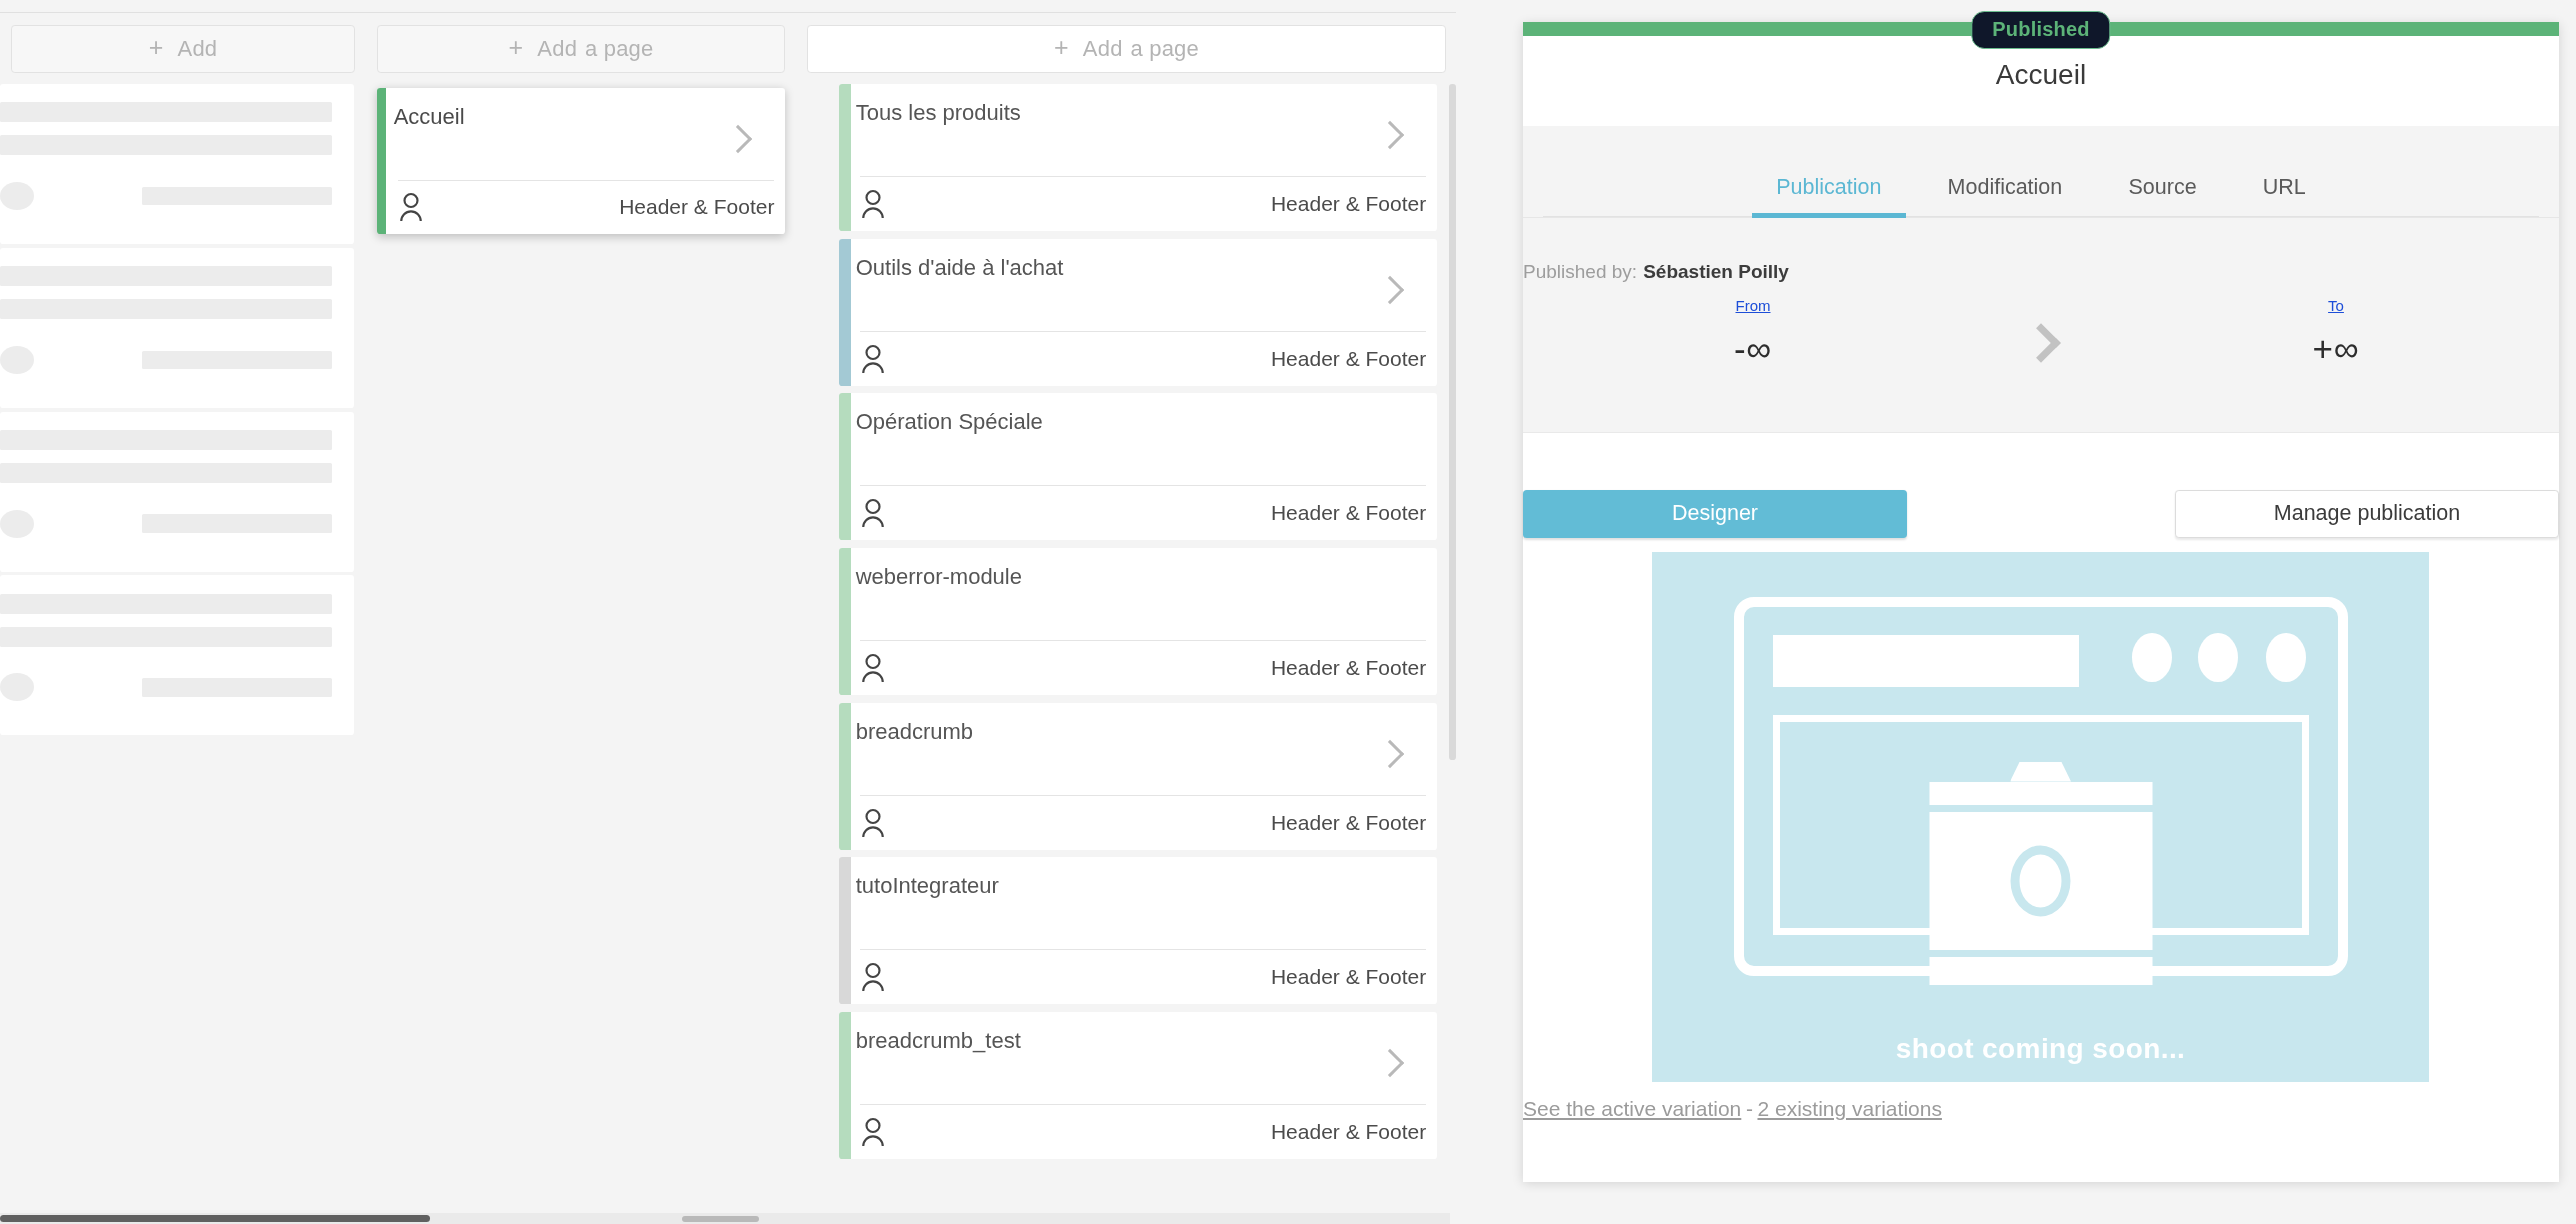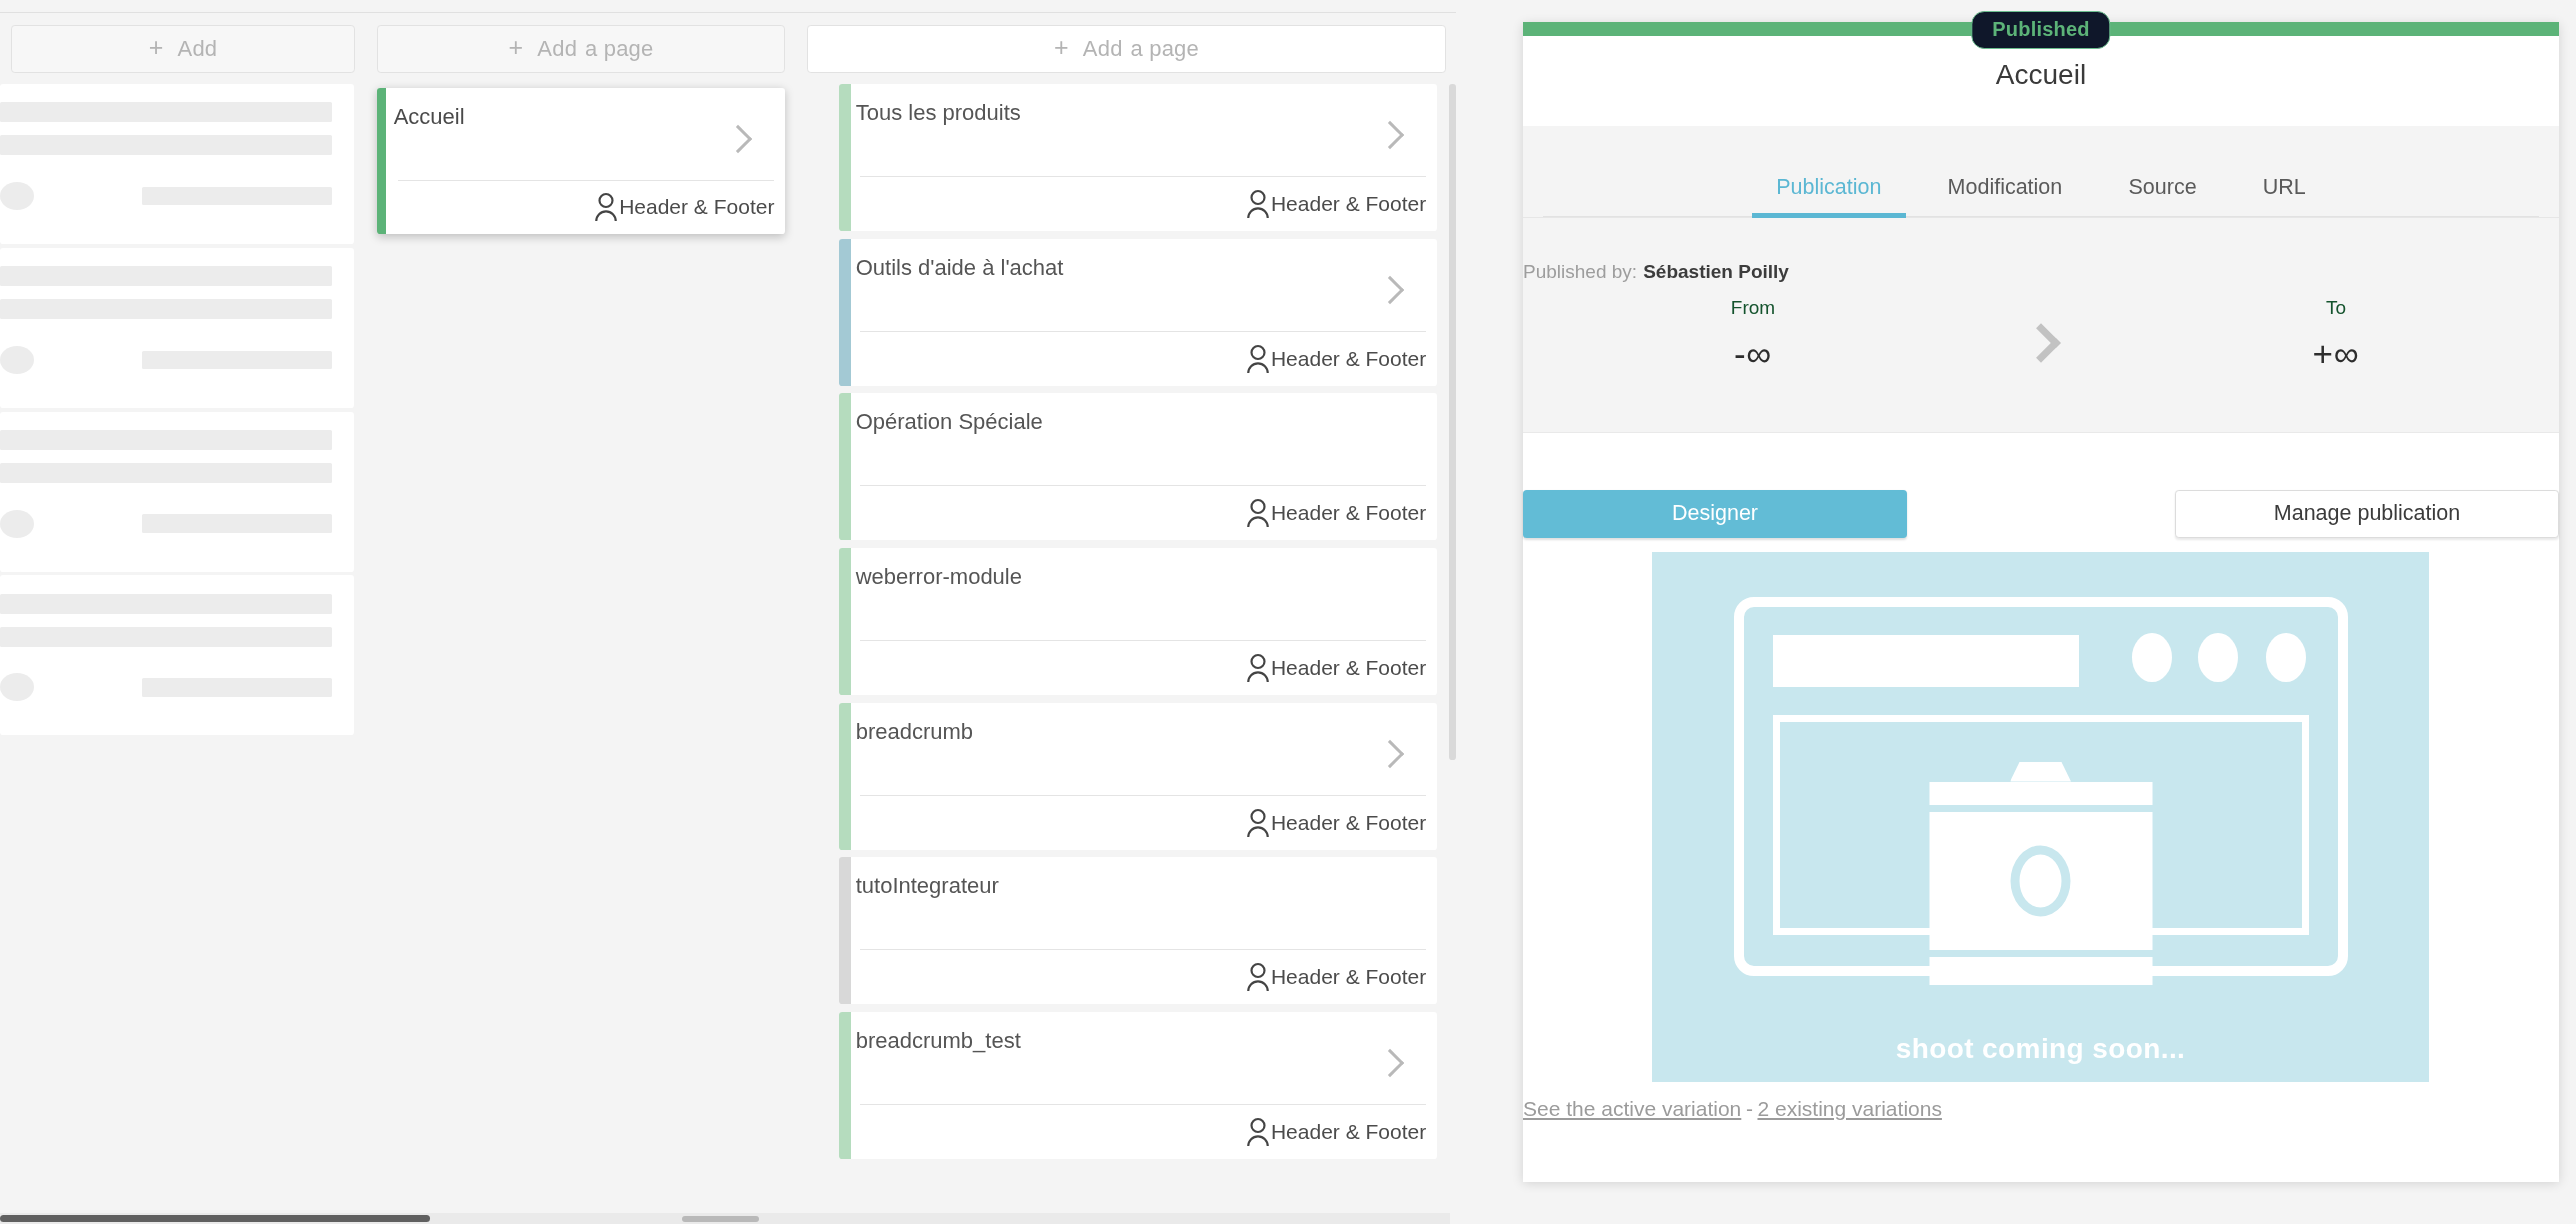--- a/index.html
+++ b/index.html
@@ -136,21 +136,21 @@
     left: 9.2px; right: 10.8px;
     top: 92px;
     height: 0.8px;
     background: #e4e4e4;
   }
   .pcard .foot {
     position: absolute;
     left: 9.2px; right: 10.8px;
     top: 93px; bottom: 0;
     display: flex; align-items: center;
-    justify-content: flex-end;
+    justify-content: space-between;
   }
   .pcard .foot .hf {
     font-size: 21px;
     color: #4b4b4b;
   }
   .person-icon { width: 26px; height: 32px; display:block; }
 
   
   #card-accueil {
     box-shadow: 0 2.3px 10px rgba(0,0,0,.22);
@@ -242,22 +242,23 @@
     height: 115px;
   }
   .range .side {
     position: absolute;
     width: 230px;
     text-align: center;
   }
   .range .side.from { left: 115px; }
   .range .side.to   { right: 108px; }
   .range .cap {
-    font-size: 19px;
-    color: #14532d;
+    font-size: 15px;
+    color: #1d4ed8;
+    text-decoration: underline;
   }
   .range .val {
     font-size: 35px;
     color: #2d2d2d;
     margin-top: 15.4px;
     letter-spacing: 0.8px;
   }
   .range .arrow {
     position: absolute;
     left: 50%; top: 32px;

